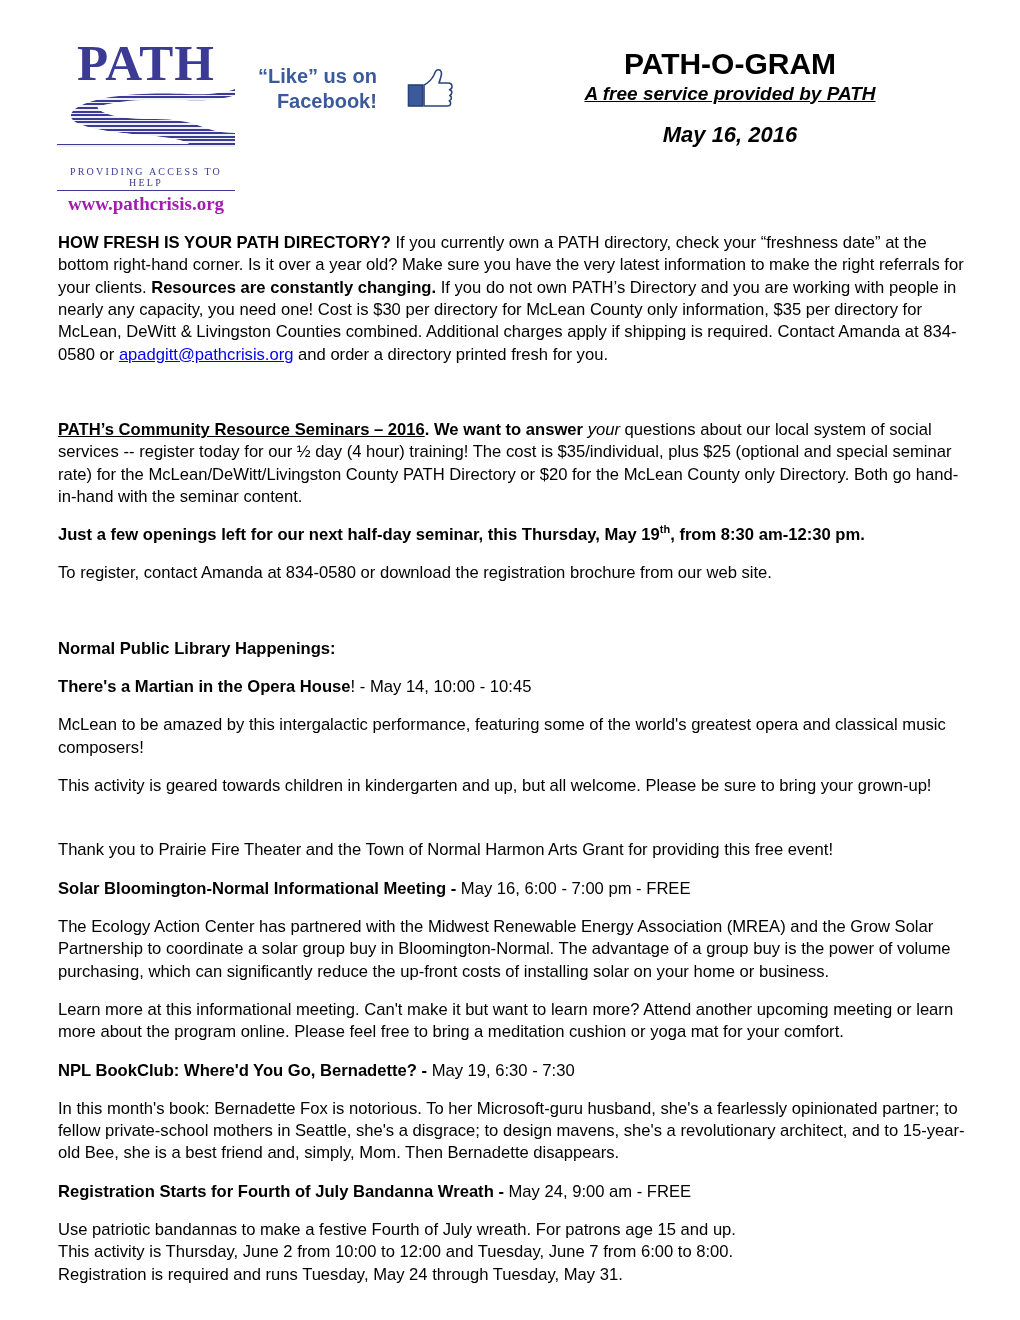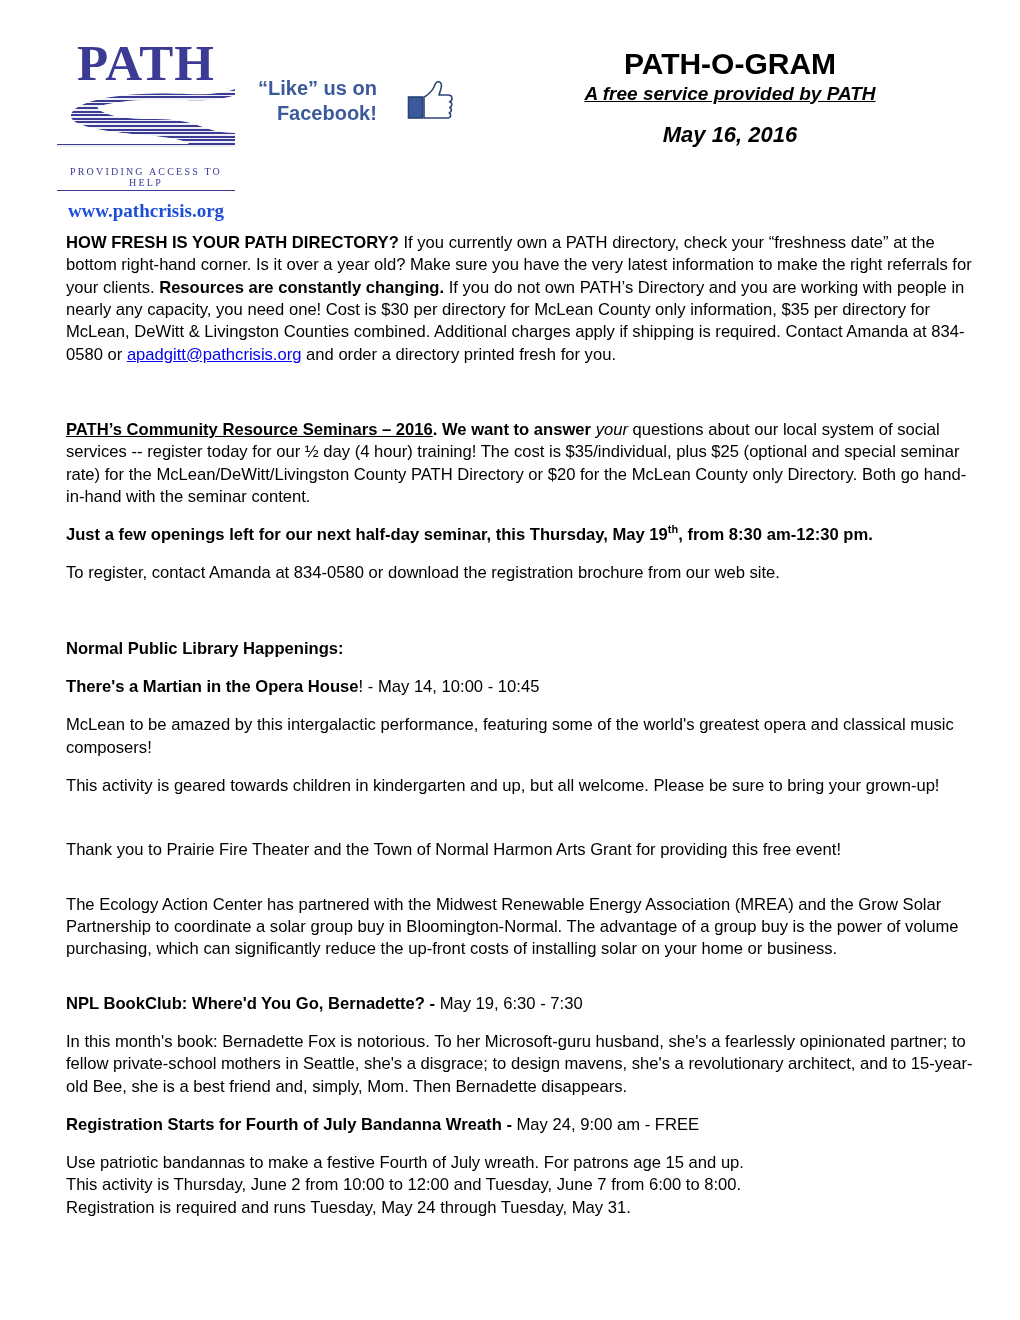--- a/index.html
+++ b/index.html
@@ -78,32 +78,32 @@
     letter-spacing: 2.2px;
     color: #3b3a94;
     text-align: center;
     margin-top: 19px;
     font-weight: normal;
   }
   .logo-url {
     font-family: "Liberation Serif", serif;
     font-size: 19px;
     font-weight: bold;
-    color: #1d4ed8;
+    color: #a21caf;
     text-align: center;
     border-top: 1px solid #3b3a94;
     margin-top: 2px;
-    padding-top: 9px;
+    padding-top: 2px;
   }
 
   
   .fb-block {
     position: absolute;
     left: 258px;
-    top: 76px;
+    top: 64px;
     display: flex;
     align-items: center;
     gap: 19px;
   }
   .fb-text {
     font-family: "Liberation Sans", sans-serif;
     font-weight: bold;
     font-size: 20px;
     line-height: 1.25;
     color: #3b5a9b;
@@ -145,21 +145,21 @@
     font-weight: bold;
     font-style: italic;
     font-size: 22px;
     margin: 19px 0 0 0;
     line-height: 1.1;
   }
 
   
   .body-wrap {
     position: absolute;
-    left: 66px;
+    left: 58px;
     top: 232px;
     width: 908px;
   }
   p.para {
     font-family: "Liberation Sans", sans-serif;
     font-size: 16.6px;
     line-height: 1.345;
     margin: 0;
     text-align: left;
     color: #000000;
@@ -244,23 +244,25 @@
     <p class="para"><span class="b">There's a Martian in the Opera House</span><span>! - May 14, 10:00 - 10:45</span></p>
     <div class="gap-sm"></div>
     <p class="para">McLean to be amazed by this intergalactic performance, featuring some of the world's greatest opera and classical music composers!</p>
     <div class="gap-sm"></div>
     <p class="para">This activity is geared towards children in kindergarten and up, but all welcome.  Please be sure to bring your grown-up!</p>
     <div class="gap-md"></div>
     <p class="para">Thank you to Prairie Fire Theater and the Town of Normal Harmon Arts Grant for providing this free event!</p>
 
     <div class="gap-sm"></div>
 
+    <p class="para"><span class="b">Solar Bloomington-Normal Informational Meeting -</span><span> May 16, 6:00 - 7:00 pm - FREE</span></p>
     <div class="gap-sm"></div>
     <p class="para">The Ecology Action Center has partnered with the Midwest Renewable Energy Association (MREA) and the Grow Solar Partnership to coordinate a solar group buy in Bloomington-Normal. The advantage of a group buy is the power of volume purchasing, which can significantly reduce the up-front costs of installing solar on your home or business.</p>
     <div class="gap-sm"></div>
+    <p class="para">Learn more at this informational meeting. Can't make it but want to learn more? Attend another upcoming meeting or learn more about the program online.  Please feel free to bring a meditation cushion or yoga mat for your comfort.</p>
 
     <div class="gap-sm"></div>
 
     <p class="para"><span class="b">NPL BookClub: Where'd You Go, Bernadette? -</span><span> May 19, 6:30 - 7:30</span></p>
     <div class="gap-sm"></div>
     <p class="para">In this month's book: Bernadette Fox is notorious. To her Microsoft-guru husband, she's a fearlessly opinionated partner; to fellow private-school mothers in Seattle, she's a disgrace; to design mavens, she's a revolutionary architect, and to 15-year-old Bee, she is a best friend and, simply, Mom. Then Bernadette disappears.</p>
 
     <div class="gap-sm"></div>
 
     <p class="para"><span class="b">Registration Starts for Fourth of July Bandanna Wreath -</span><span> May 24, 9:00 am - FREE</span></p>

